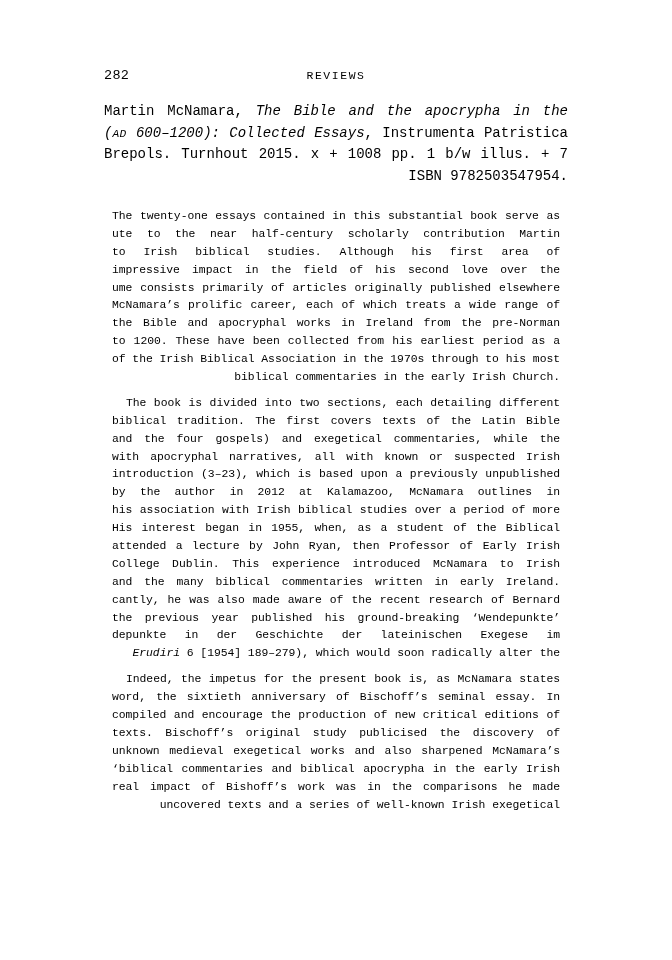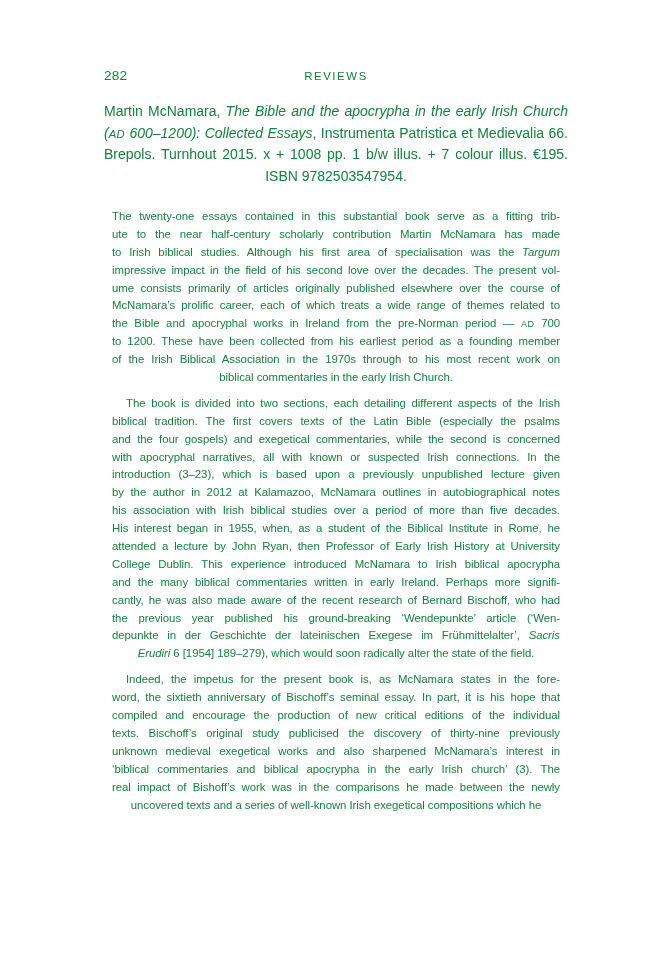--- a/index.html
+++ b/index.html
@@ -5,22 +5,22 @@
   html, body {
     margin: 0;
     padding: 0;
     background: #ffffff;
   }
   .page {
     position: relative;
     width: 672px;
     height: 960px;
     background: #ffffff;
-    font-family: Liberation Sans, sans-serif;
-    color: #15803d;
+    font-family: Liberation Mono, monospace;
+    color: #000000;
     overflow: hidden;
   }
   .header {
     position: absolute;
     top: 68px;
     left: 104px;
     width: 464px;
     height: 18px;
   }
   .page-num {
@@ -51,21 +51,21 @@
   .bodytext {
     position: absolute;
     top: 200px;
     left: 104px;
     width: 464px;
     font-size: 11.4px;
     line-height: 17.9px;
     letter-spacing: -0.05px;
   }
   .bodytext .line { height: 17.9px; overflow: hidden; }
-  .line { text-align: center; }
+  .line { text-align: right; }
   .line.j {
     text-align: justify;
     text-align-last: justify;
   }
   .line.ind { text-indent: 14px; }
   .i  { font-style: italic; }
   .sc { font-size: 0.8em; letter-spacing: 0.4px; }
   .isc { font-style: italic; font-size: 0.8em; letter-spacing: 0.4px; }
   .paragraph { margin: 8px; padding: 0; }
 </style>

